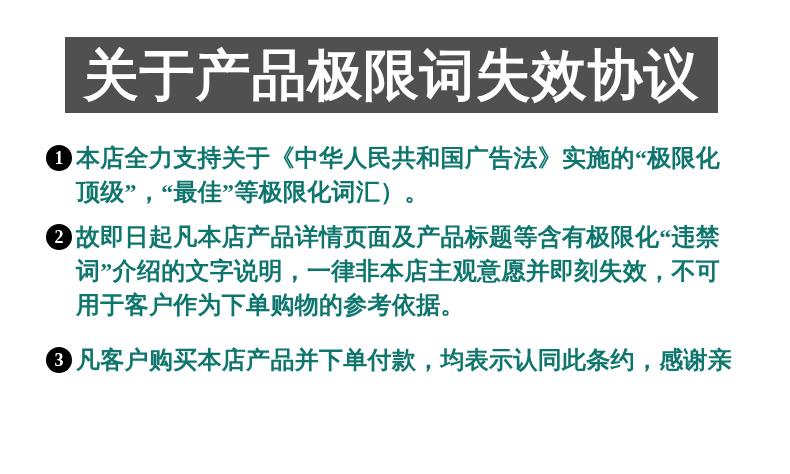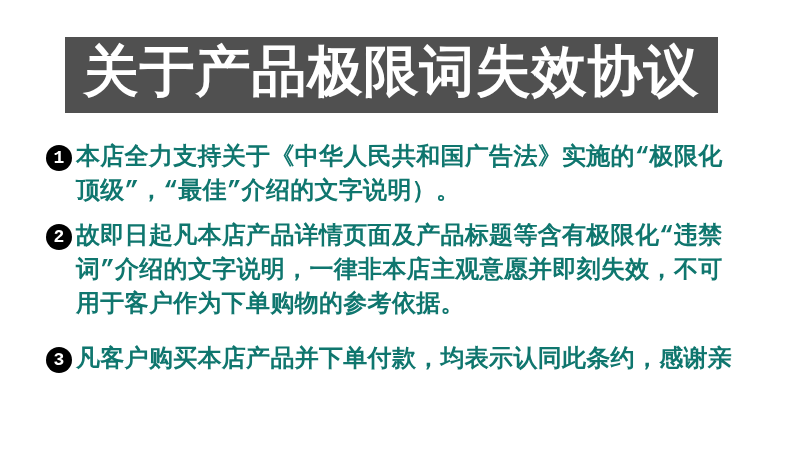--- a/index.html
+++ b/index.html
@@ -3,21 +3,21 @@
 <meta charset="utf-8">
 <style>
   * { margin: 0; padding: 0; box-sizing: border-box; }
   html, body { background: #ffffff; }
   .page {
     position: relative;
     width: 790px;
     height: 435px;
     background: #ffffff;
     overflow: hidden;
-    font-family: Liberation Mono, monospace;
+    font-family: Liberation Serif, serif;
   }
   .title-banner {
     position: absolute;
     left: 65px;
     top: 37px;
     width: 653px;
     height: 76px;
     background: #505050;
     display: flex;
     align-items: center;
@@ -76,21 +76,21 @@
   <div class="title-banner">
     <div class="title-text">关于产品极限词失效协议</div>
   </div>
 
   <div class="clauses">
 
     <div class="clause c1">
       <div class="clause-number-badge">1</div>
       <div class="clause-body">
         <div class="clause-line">本店全力支持关于《中华人民共和国广告法》实施的“极限化</div>
-        <div class="clause-line">顶级”，“最佳”介绍的文字说明）。</div>
+        <div class="clause-line">顶级”，“最佳”等极限化词汇）。</div>
       </div>
     </div>
 
     <div class="clause c2">
       <div class="clause-number-badge">2</div>
       <div class="clause-body">
         <div class="clause-line">故即日起凡本店产品详情页面及产品标题等含有极限化“违禁</div>
         <div class="clause-line">词”介绍的文字说明，一律非本店主观意愿并即刻失效，不可</div>
         <div class="clause-line">用于客户作为下单购物的参考依据。</div>
       </div>

